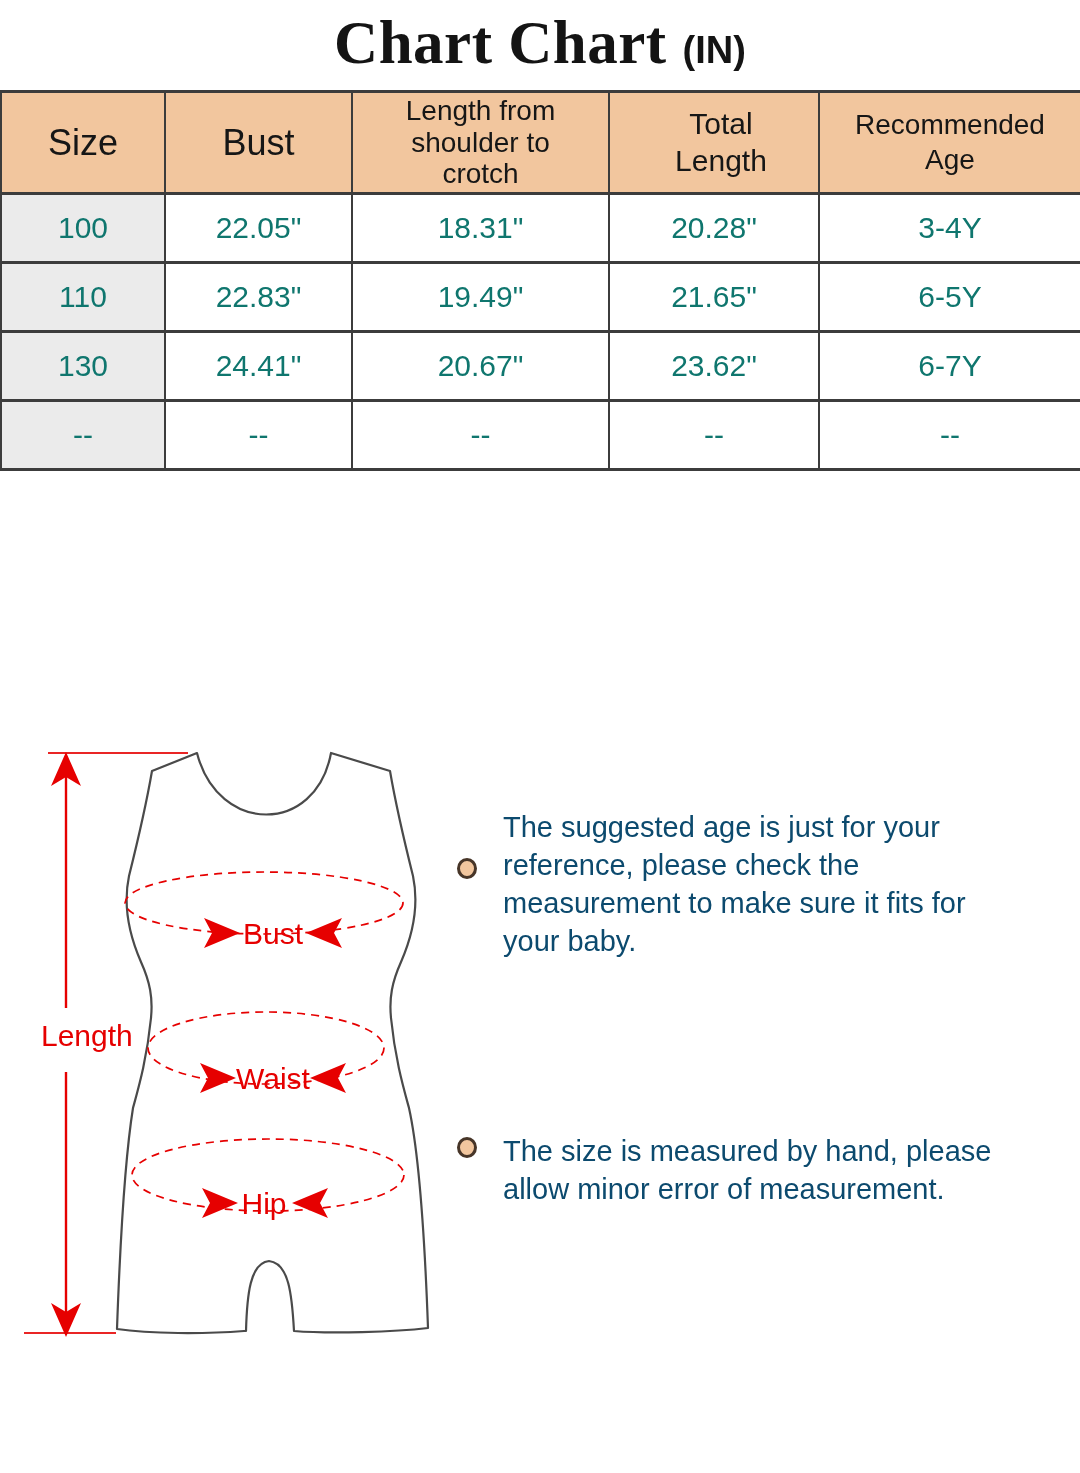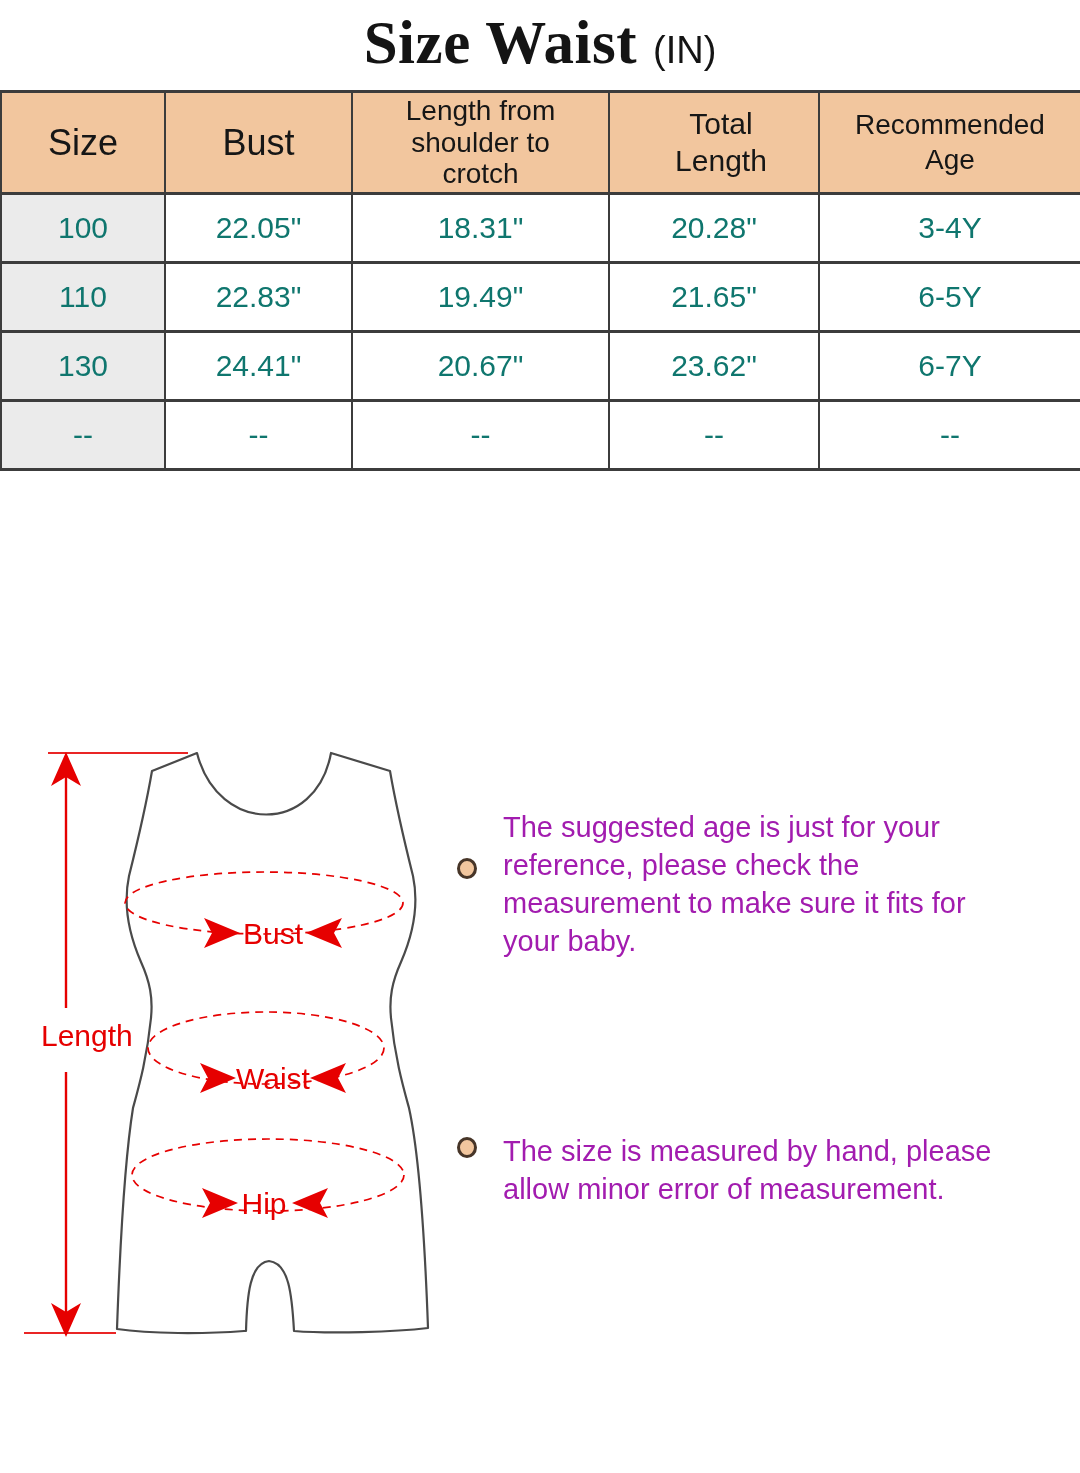--- a/index.html
+++ b/index.html
@@ -11,21 +11,21 @@
 
   
   .title-row {
     position:absolute; top:8px; left:0; width:100%; height:82px;
     display:flex; justify-content:center; align-items:baseline; gap:16px;
   }
   .title-main {
     font-family:"Liberation Serif","DejaVu Serif",serif;
     font-weight:700; font-size:61px; color:#141414; letter-spacing:0.5px;
   }
-  .title-unit { font-size:38px; color:#141414; font-weight:400; }
+  .title-unit { font-size:38px; color:#141414; font-weight:700; }
 
   
   table.size-table {
     position:absolute; top:90px; left:0; width:1080px;
     border-collapse:collapse; table-layout:fixed; text-align:center;
   }
   .size-table th, .size-table td {
     border:2px solid #3c3c3c; border-top-width:3px; border-bottom-width:3px;
     padding:0; vertical-align:middle;
   }
@@ -48,38 +48,38 @@
   .garment { fill:#ffffff; stroke:var(--outline,#4a4a4a); stroke-width:2.2; stroke-linejoin:round; }
   .rdash { fill:none; stroke:var(--accent-red,#e60000); stroke-width:1.7; stroke-dasharray:8 6; }
   .rline { stroke:var(--accent-red,#e60000); stroke-width:2.4; }
   .rhair { stroke:var(--accent-red,#e60000); stroke-width:1.8; opacity:.85; }
   .rfill { fill:var(--accent-red,#e60000); }
   .rtext { fill:var(--accent-red,#e60000); font-size:30px; font-family:"Liberation Sans","DejaVu Sans",sans-serif; }
 
   
   .note {
     position:absolute; left:503px; width:524px;
-    font-size:29px; line-height:38px; color:#a21caf;
+    font-size:29px; line-height:38px; color:#0c4a6e;
   }
   .note-1 { top:808px; }
   .note-2 { top:1088px;margin-top:44px; }
   .bullet {
     position:absolute; left:457px; width:14px; height:15px; border-radius:50%;
     background:var(--header-bg,#F2C69E); border:3px solid #473528; box-sizing:content-box;
   }
   .bullet-1 { top:858px; }
   .bullet-2 { top:1137px; }
 </style>
 </head>
 <body>
 
 <div class="page" style="--header-bg: #F2C69E; --size-col-bg: #EBEBEB; --accent-red: #E60000; --outline: #4A4A4A;">
 
   <div class="title-row">
-    <span class="title-main">Size Waist</span>
+    <span class="title-main">Chart Chart</span>
     <span class="title-unit">(IN)</span>
   </div>
 
   <table class="size-table">
     <colgroup>
       <col style="width:164px">
         <col style="width:187px">
         <col style="width:257px">
       <col style="width:210px">
         <col style="width:262px">

